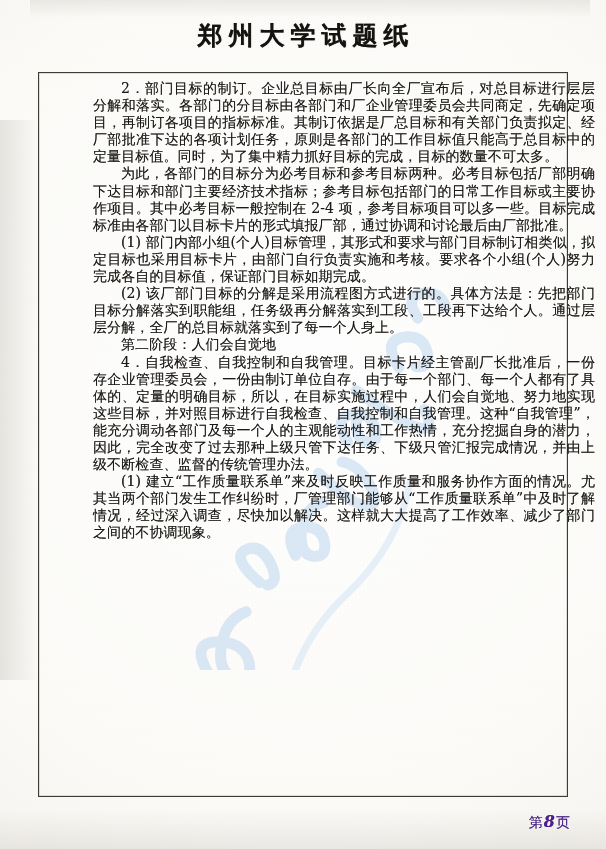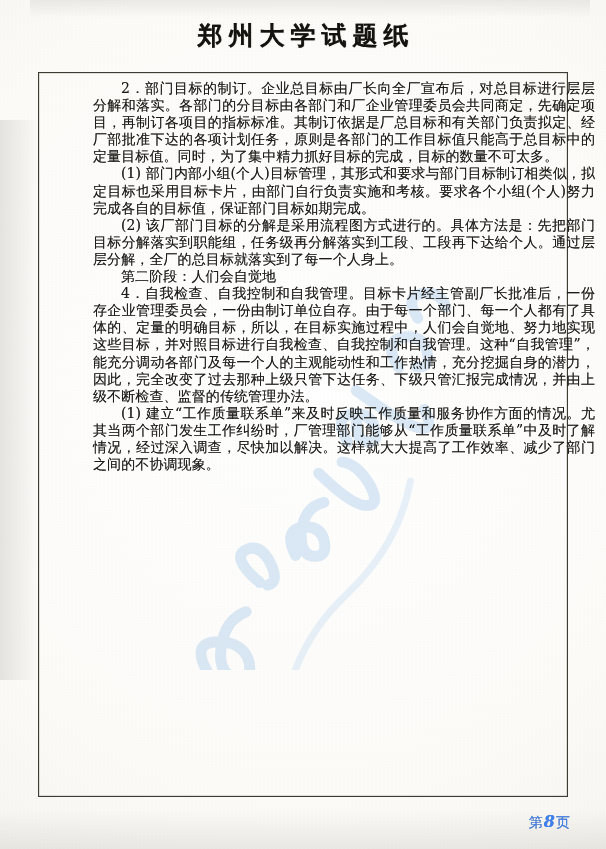--- a/index.html
+++ b/index.html
@@ -123,21 +123,21 @@
     text-shadow: 0 0 .35px rgba(0,0,0,.5);
   }
 
   
   .page-number {
     position: absolute;
     right: 36px;
     bottom: 17px;
     font-family: "DejaVu Serif", "Liberation Serif", serif;
     font-size: 14px;
-    color: #3b82f6;
+    color: #4c1d95;
     letter-spacing: 0px;
     text-shadow: 0 0 .4px rgba(0,0,0,.5);
   }
   .page-number .num {
     font-style: italic;
     font-weight: bold;
     font-size: 16px;
     padding: 0 1px;
   }
 </style>
@@ -167,20 +167,21 @@
       <path d="M352 200 q12 -26 26 -6 q8 12 -2 24"></path>
     </g>
     <g transform="rotate(-58 200 215)" fill="none" stroke="#b3d2ee" stroke-width="7" stroke-linecap="round" opacity="0.6">
       <path d="M-40 290 q60 -20 120 -4 q70 18 130 -6"></path>
     </g>
   </svg>
 </div>
 
 <div class="content">
   <p>2．部门目标的制订。企业总目标由厂长向全厂宣布后，对总目标进行层层分解和落实。各部门的分目标由各部门和厂企业管理委员会共同商定，先确定项目，再制订各项目的指标标准。其制订依据是厂总目标和有关部门负责拟定、经厂部批准下达的各项计划任务，原则是各部门的工作目标值只能高于总目标中的定量目标值。同时，为了集中精力抓好目标的完成，目标的数量不可太多。</p>
+  <p>为此，各部门的目标分为必考目标和参考目标两种。必考目标包括厂部明确下达目标和部门主要经济技术指标；参考目标包括部门的日常工作目标或主要协作项目。其中必考目标一般控制在 2-4 项，参考目标项目可以多一些。目标完成标准由各部门以目标卡片的形式填报厂部，通过协调和讨论最后由厂部批准。</p>
   <p>(1) 部门内部小组(个人)目标管理，其形式和要求与部门目标制订相类似，拟定目标也采用目标卡片，由部门自行负责实施和考核。要求各个小组(个人)努力完成各自的目标值，保证部门目标如期完成。</p>
   <p>(2) 该厂部门目标的分解是采用流程图方式进行的。具体方法是：先把部门目标分解落实到职能组，任务级再分解落实到工段、工段再下达给个人。通过层层分解，全厂的总目标就落实到了每一个人身上。</p>
   <p>第二阶段：人们会自觉地</p>
   <p>4．自我检查、自我控制和自我管理。目标卡片经主管副厂长批准后，一份存企业管理委员会，一份由制订单位自存。由于每一个部门、每一个人都有了具体的、定量的明确目标，所以，在目标实施过程中，人们会自觉地、努力地实现这些目标，并对照目标进行自我检查、自我控制和自我管理。这种“自我管理”，能充分调动各部门及每一个人的主观能动性和工作热情，充分挖掘自身的潜力，因此，完全改变了过去那种上级只管下达任务、下级只管汇报完成情况，并由上级不断检查、监督的传统管理办法。</p>
   <p>(1) 建立“工作质量联系单”来及时反映工作质量和服务协作方面的情况。尤其当两个部门发生工作纠纷时，厂管理部门能够从“工作质量联系单”中及时了解情况，经过深入调查，尽快加以解决。这样就大大提高了工作效率、减少了部门之间的不协调现象。</p>
 </div>
 
 <div class="page-number">
   <span>第</span><span class="num">8</span><span>页</span>
 </div>

